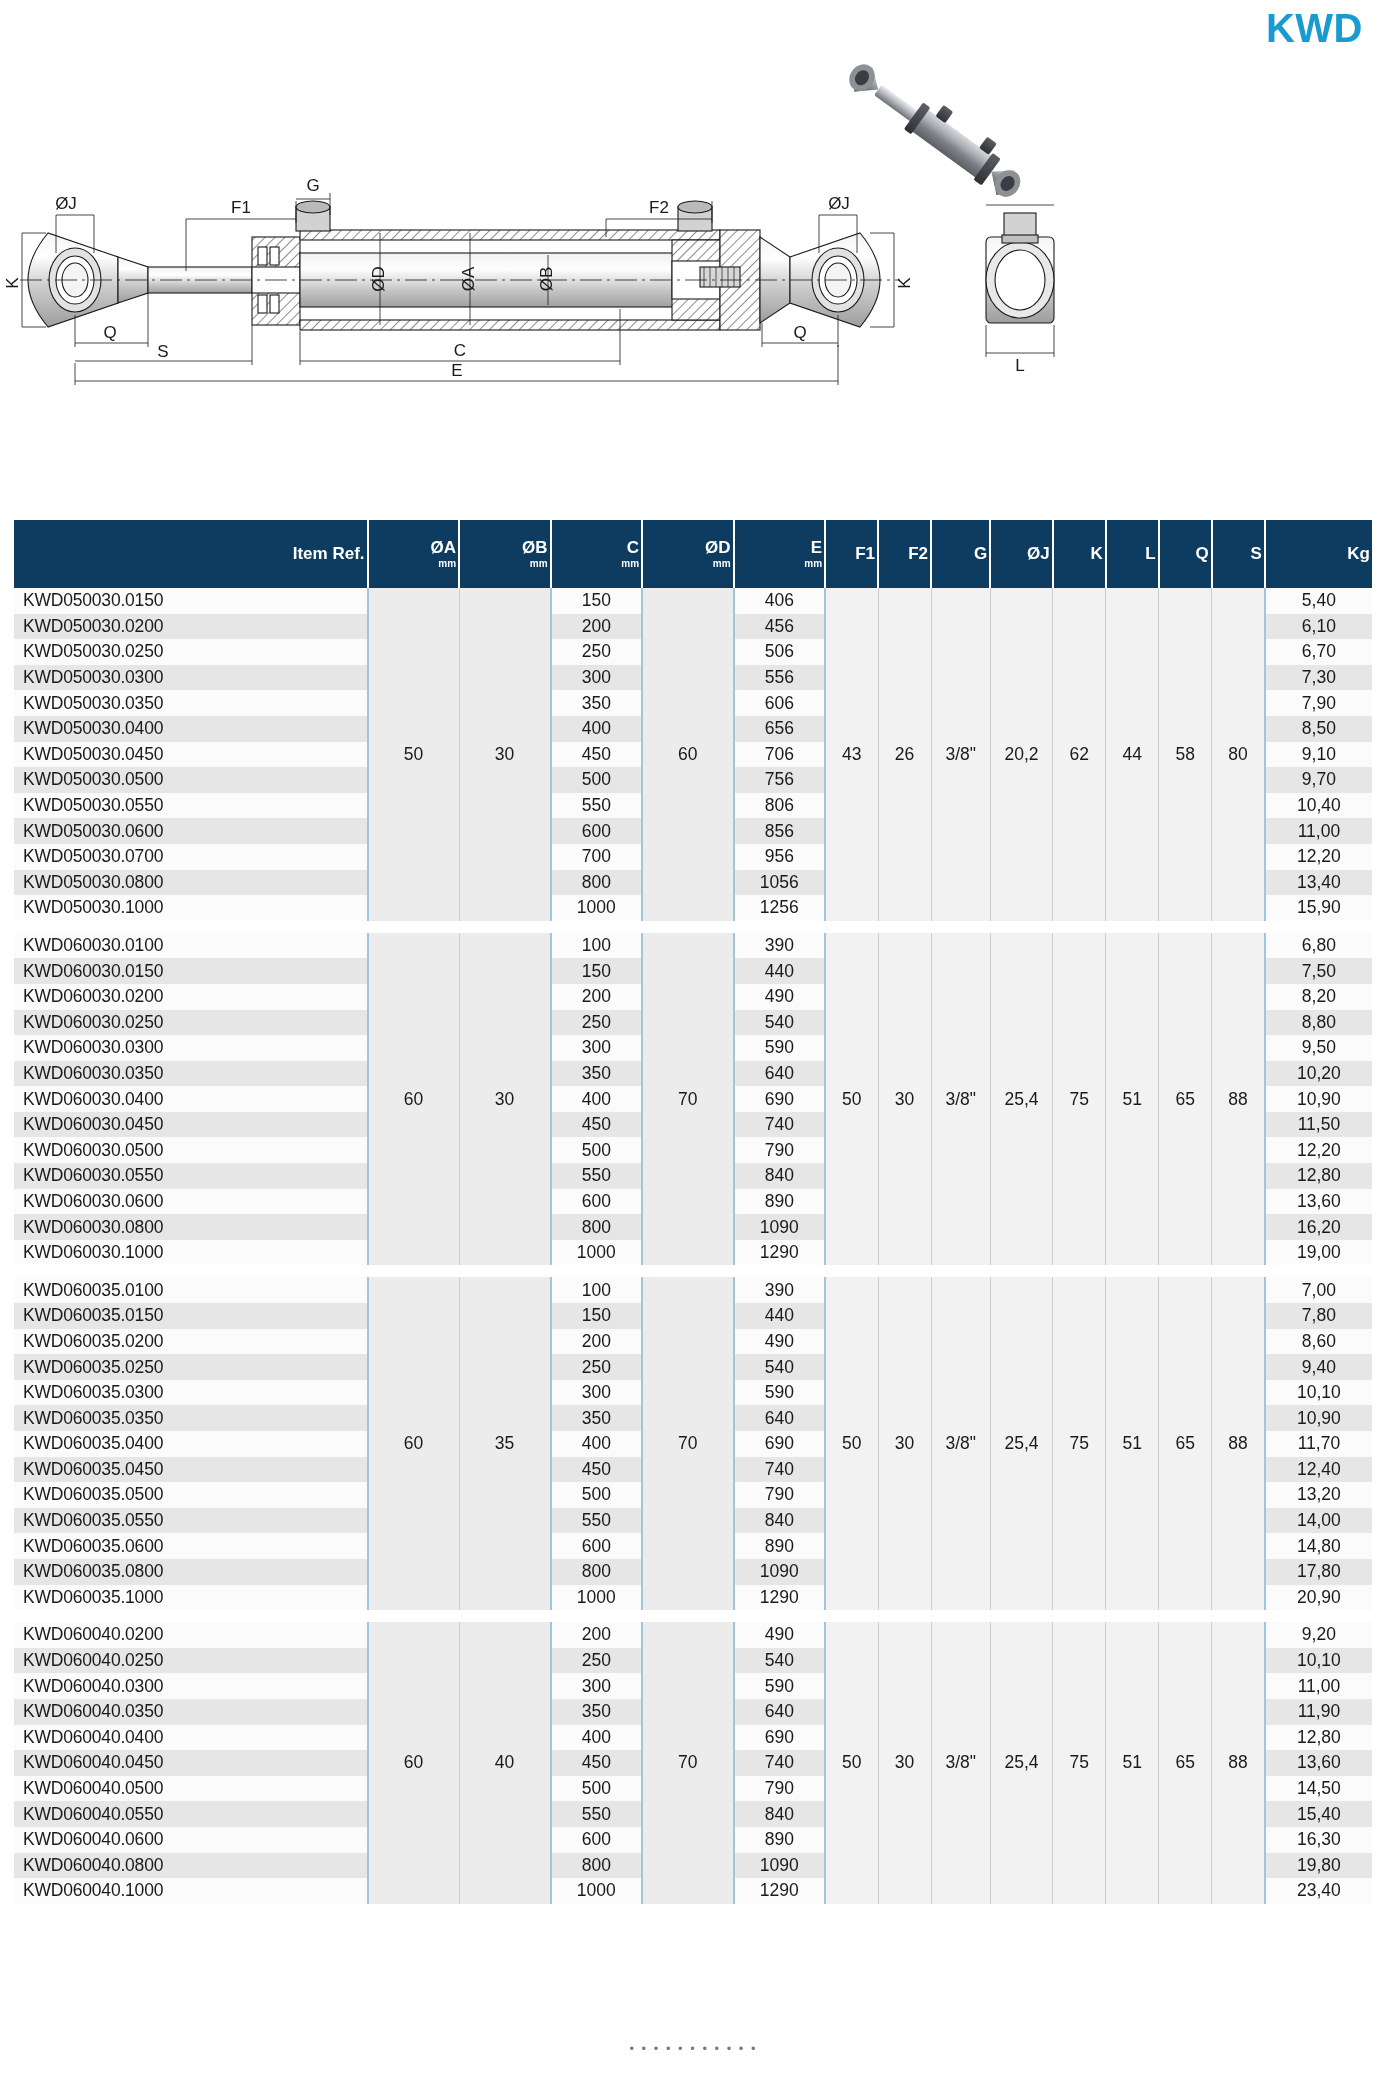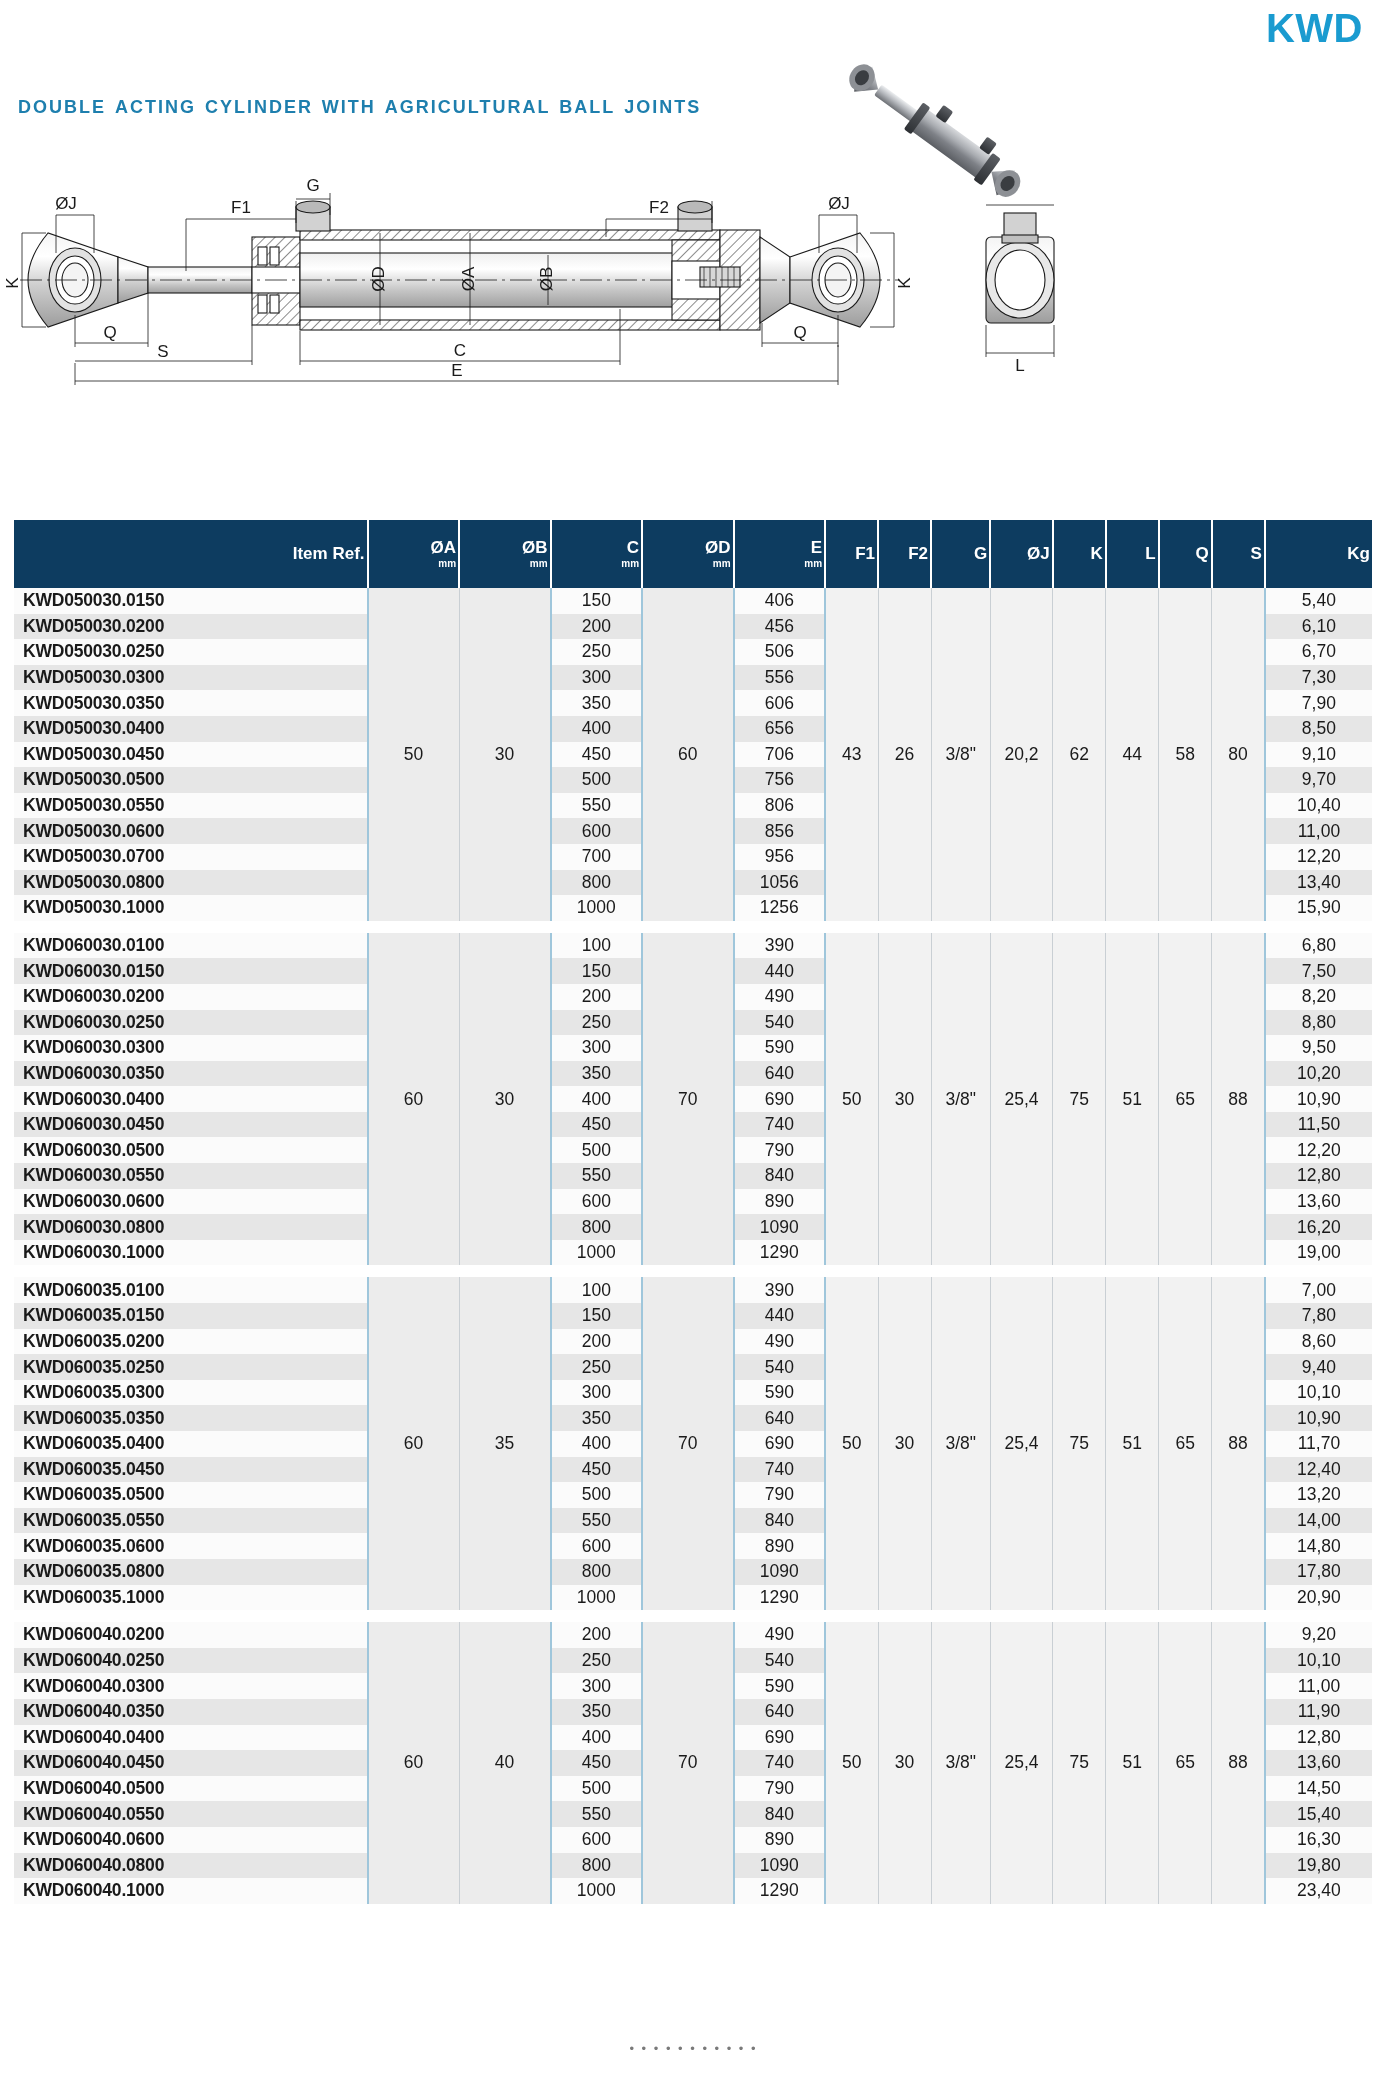--- a/index.html
+++ b/index.html
@@ -92,21 +92,21 @@
     font-size: 17.5px;
     color: #1a1a1a;
     border-right: 1px solid #c9cfd4;
     padding: 0 2px;
     white-space: nowrap;
   }
   table.spec tbody td:last-child { border-right: none; }
 
   td.ref {
     text-align: left !important;
-    font-weight: 700;
+    font-weight: 400;
     padding-left: 9px !important;
     font-size: 17.5px;
     letter-spacing: -0.2px;
     border-right: 2px solid #9fc6db !important;
   }
   td.csep  { border-right: 2px solid #9fc6db !important; }
 
   tr.odd  td { background: #fbfbfb; }
   tr.even td { background: #e6e6e6; }
 
@@ -131,21 +131,20 @@
     letter-spacing: 2px;
   }
 </style>
 </head>
 <body>
 
 <div class="page">
 
   <div class="model-code">KWD</div>
 
-  <div class="doc-title">Double acting cylinder with agricultural ball joints</div>
 
   <div class="product-photo">
     <svg width="210" height="160" viewBox="0 0 210 160">
       <defs>
         <linearGradient id="metal" x1="0" y1="0" x2="0" y2="1">
           <stop offset="0%" stop-color="#d8dadd"></stop>
           <stop offset="35%" stop-color="#a9acb1"></stop>
           <stop offset="60%" stop-color="#7e8187"></stop>
           <stop offset="100%" stop-color="#5b5e63"></stop>
         </linearGradient>

